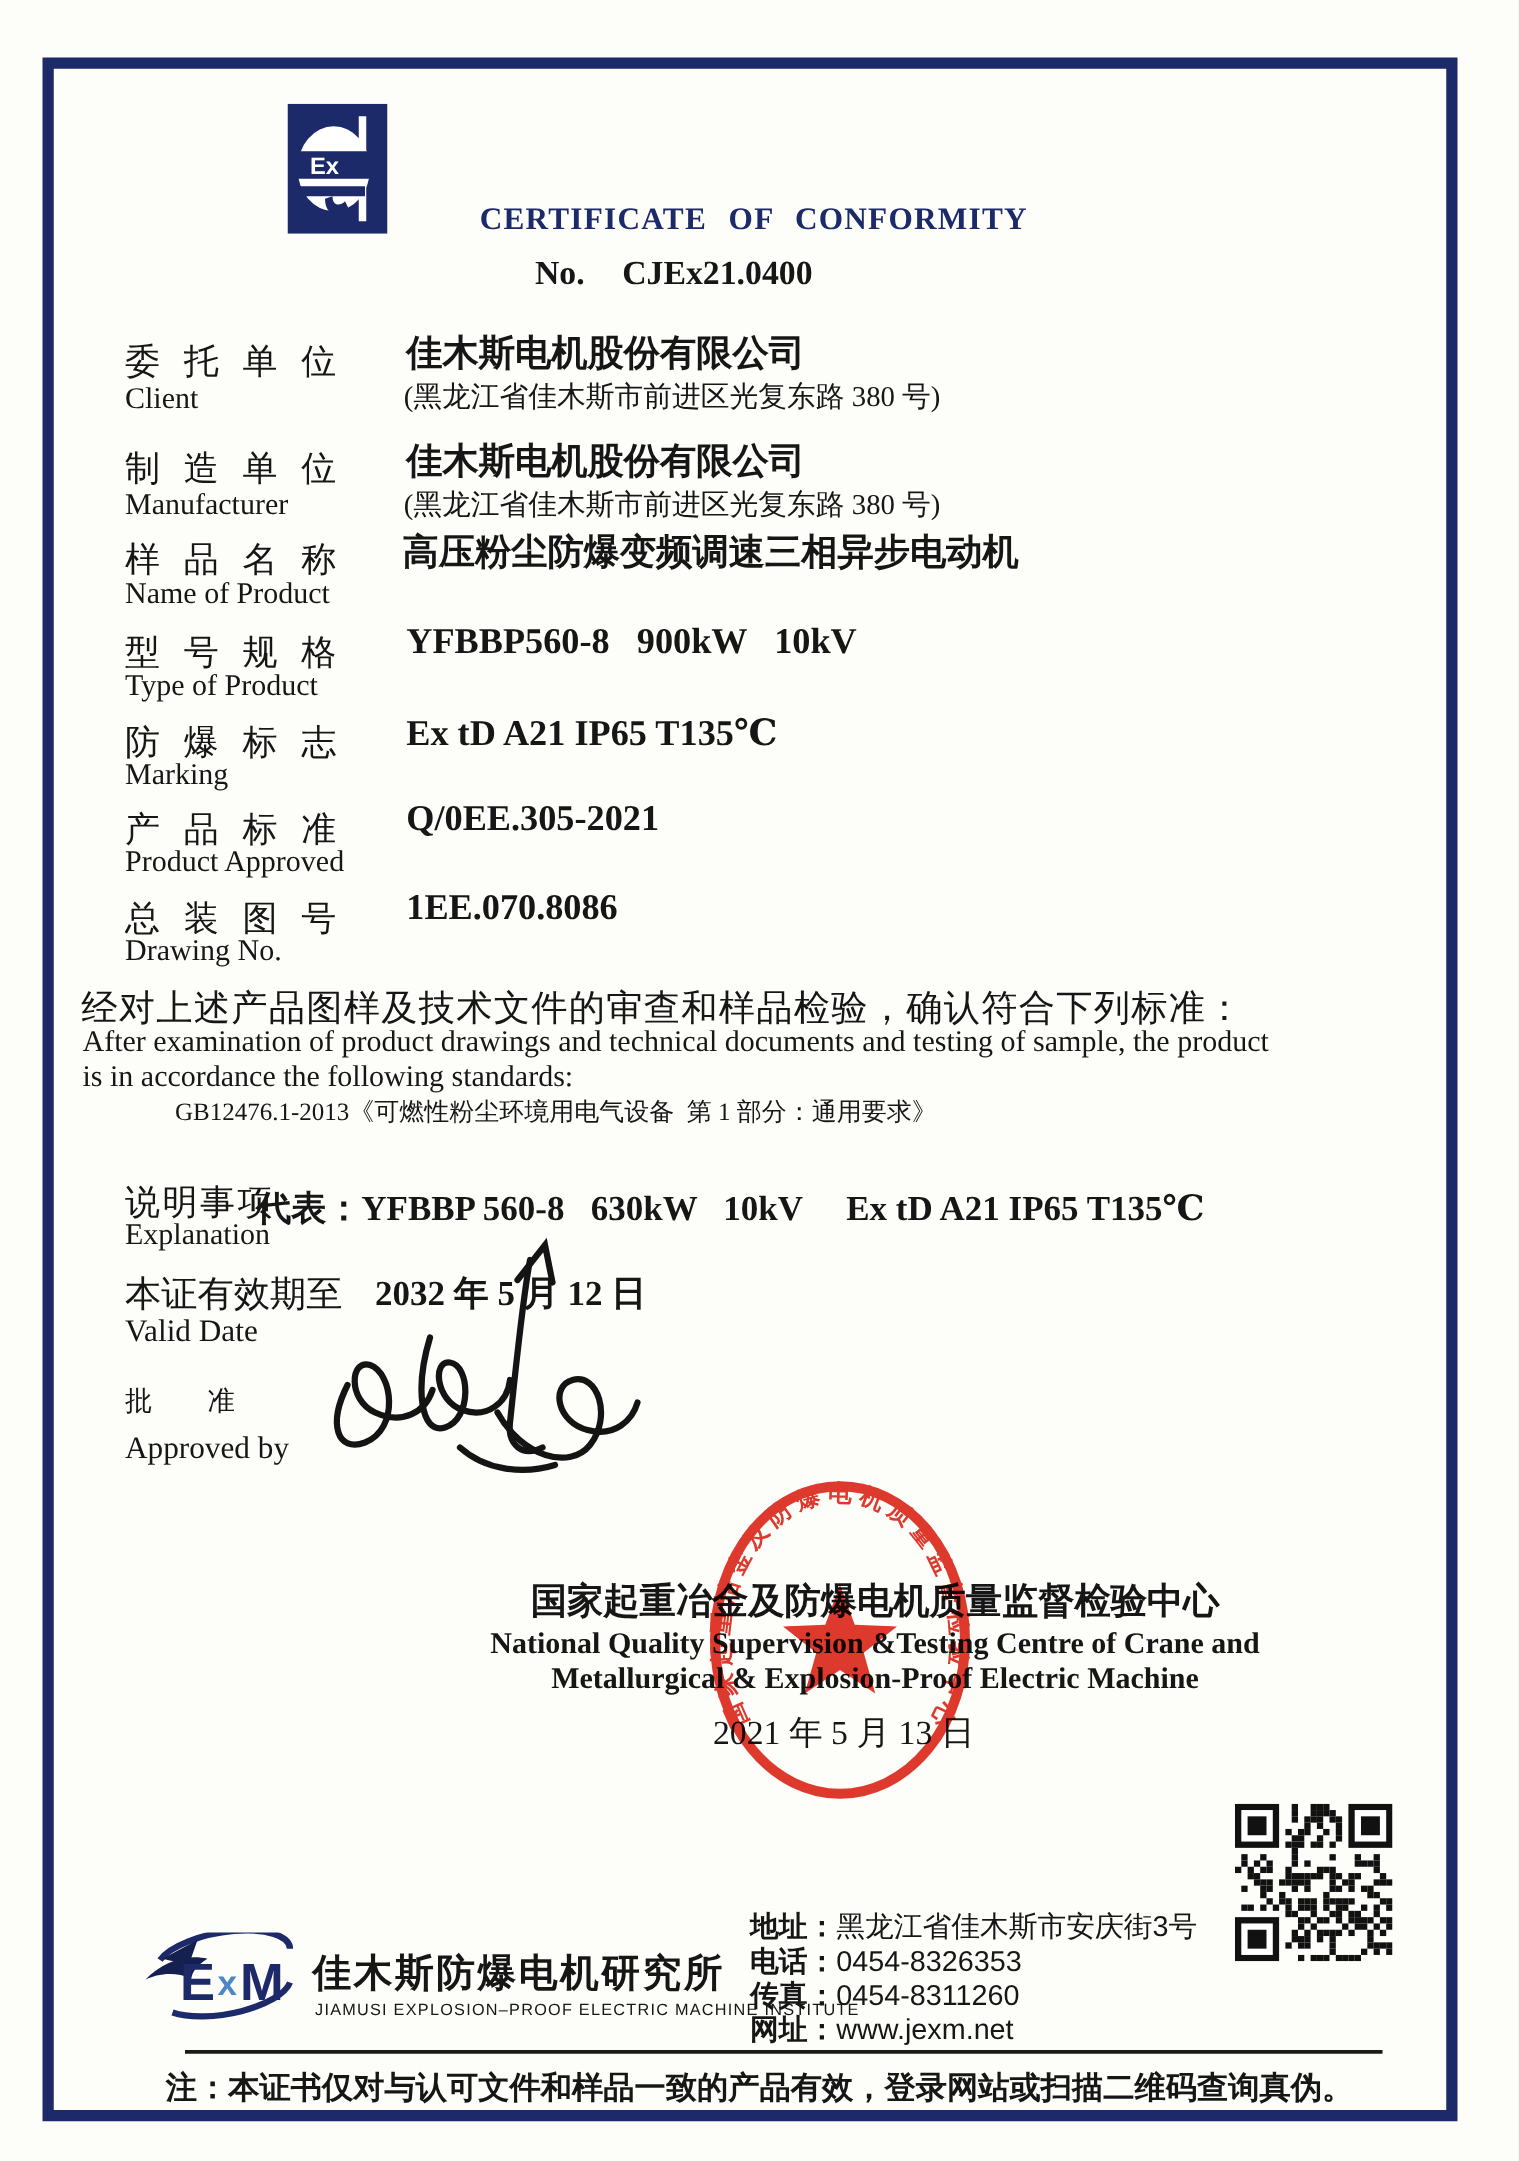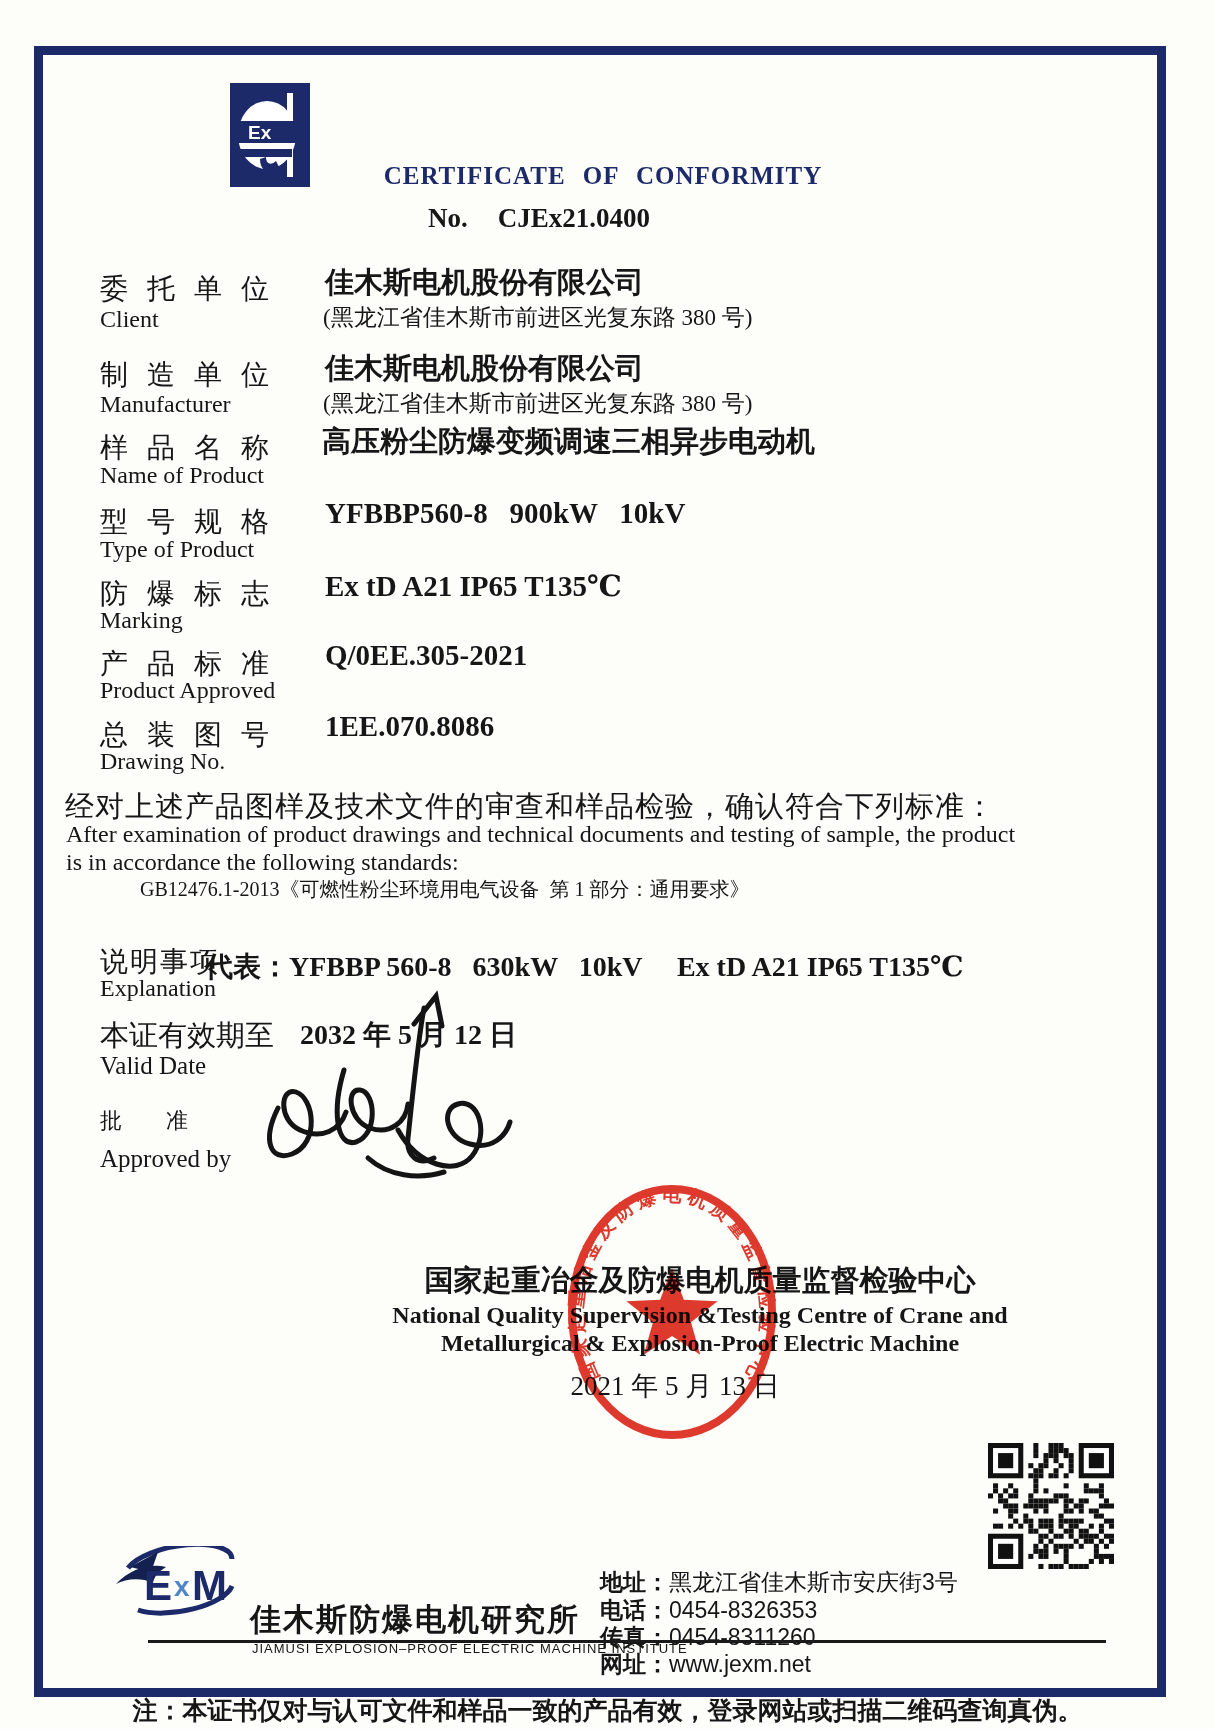--- a/index.html
+++ b/index.html
@@ -12,21 +12,21 @@
   .title-zh{font-size:52px;font-weight:700;letter-spacing:34px;}
   .title-en{font-size:25px;font-weight:700;letter-spacing:1px;word-spacing:10px;text-align:center;}
   .certno{font-size:27px;font-weight:600;}
   .lbl-zh{font-size:28px;letter-spacing:6px;}
   .lbl-en{font-size:24px;}
   .val{font-size:29px;font-weight:700;}
   .note{font-size:23px;}
   .stmt-zh{font-size:29px;letter-spacing:1px;}
   .stmt-en{font-size:24px;text-align:center;}
   .gb{font-size:20px;}
-  .sans{font-family:"Liberation Sans","DejaVu Sans",sans-serif;margin-top:41px;}
+  .sans{font-family:"Liberation Sans","DejaVu Sans",sans-serif;}
   .center{text-align:center;white-space:pre;}
   .org-zh{font-size:29px;font-weight:700;}
   .org-en{font-size:24px;font-weight:700;}
   .issue-date{font-size:27px;}
   .inst-zh{font-size:31px;font-weight:700;letter-spacing:2px;}
   .inst-en{font-size:13px;font-weight:400;letter-spacing:1px;}
   .contact{font-size:23px;}
   .contact b{font-weight:700;}
   .rule{position:absolute;background:#1a1a1a;height:3px;}
   .bottom-note{font-size:25px;font-weight:700;text-align:center;}

